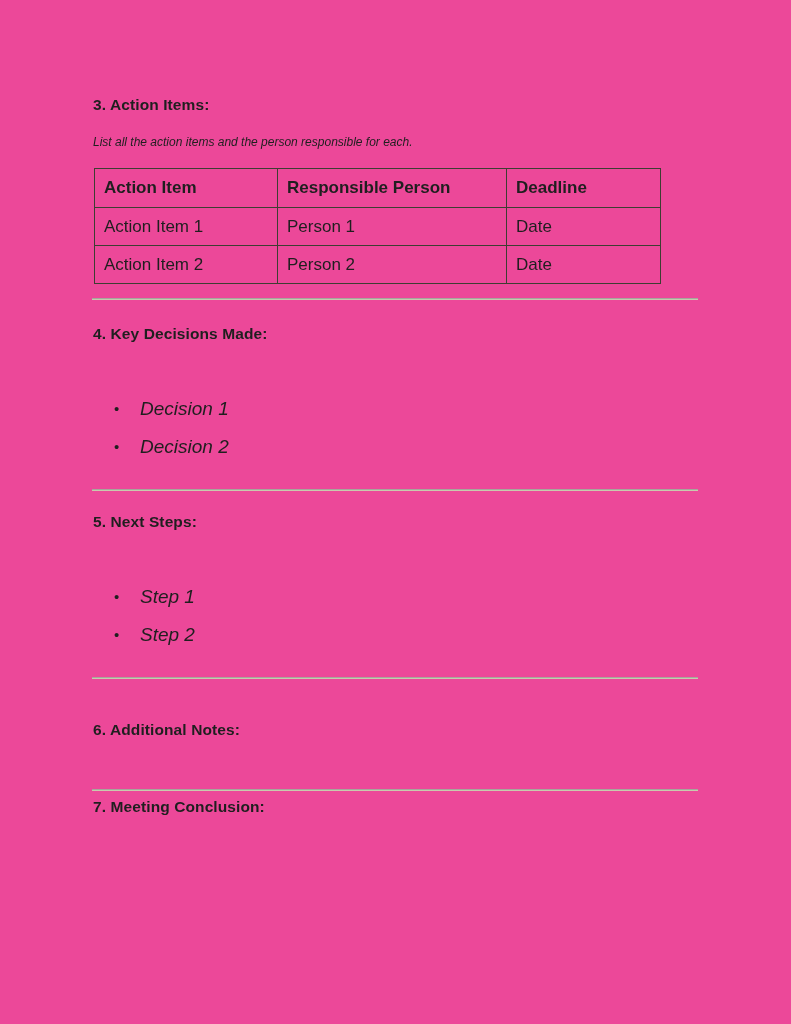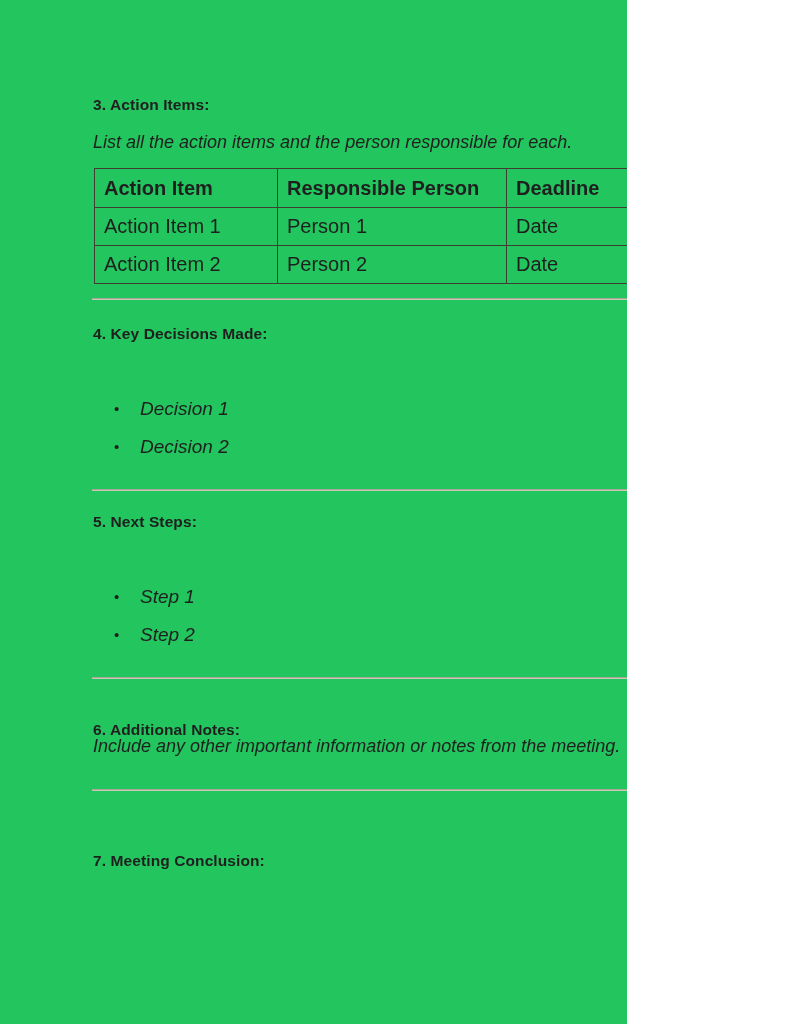--- a/index.html
+++ b/index.html
@@ -6,58 +6,58 @@
 
   html, body {
     width: 791px;
     height: 1024px;
     font-family: "Liberation Sans", sans-serif;
     color: #1f1f1f;
   }
 
   .page {
     position: relative;
-    width: 627px;
+    width: 791px;
     height: 1024px;
-    background: #22c55e;
+    background: #ec4899;
     overflow: hidden;
   }
 
   .abs { position: absolute; left: 93px; }
 
   .heading {
     font-size: 15.5px;
     font-weight: 700;
     line-height: 20px;
     letter-spacing: 0.1px;
   }
 
   .desc {
-    font-size: 18px;
+    font-size: 12px;
     font-style: italic;
     line-height: 20px;
   }
 
   .divider {
     position: absolute;
     left: 92px;
     width: 606px;
     height: 2px;
     background: #a6a69b;
     border-bottom: 1px solid #c9c9ae;
   }
 
   table.action-table {
     position: absolute;
     left: 94px;
     top: 168px;
     width: 566px;
     border-collapse: collapse;
     table-layout: fixed;
-    font-size: 20px;
+    font-size: 17px;
   }
   table.action-table th,
   table.action-table td {
     border: 1px solid #3e3e32;
     text-align: left;
     vertical-align: middle;
     padding: 0 0 0 9px;
     font-weight: 400;
   }
   table.action-table th {
@@ -146,19 +146,18 @@
     <span class="bullet-label">Step 1</span>
   </div>
   <div class="bullet-row" style="top:625px">
     <span class="bullet-dot">•</span>
     <span class="bullet-label">Step 2</span>
   </div>
 
   <div class="divider" style="top:677px"></div>
 
   <div class="abs heading" style="top:720px">6. Additional Notes:</div>
-  <div class="abs desc" style="top:736px">Include any other important information or notes from the meeting.</div>
 
   <div class="divider" style="top:789px"></div>
 
-  <div class="abs heading" style="top:851px">7. Meeting Conclusion:</div>
+  <div class="abs heading" style="top:797px">7. Meeting Conclusion:</div>
 
 </div>
 
 </body></html>

